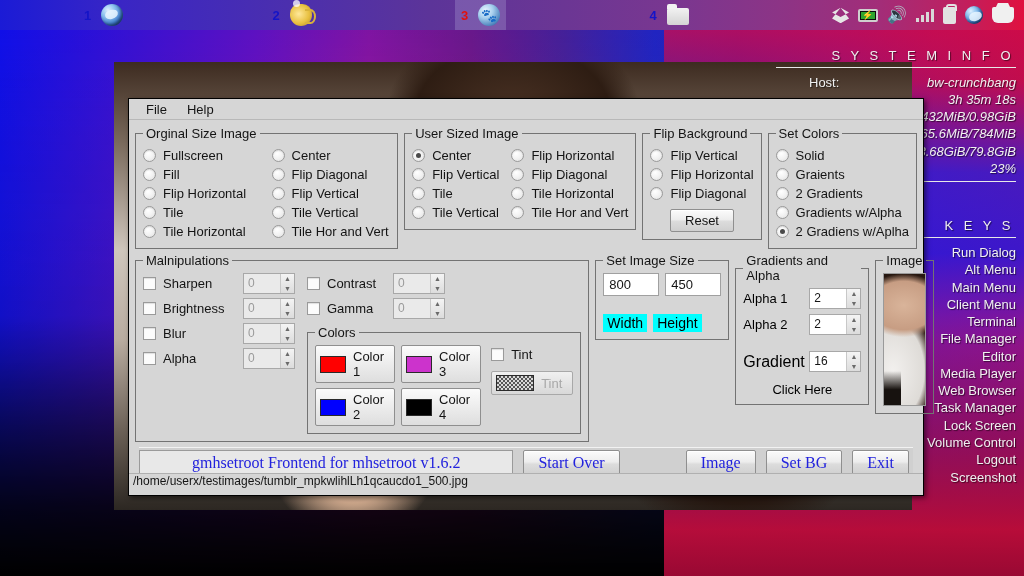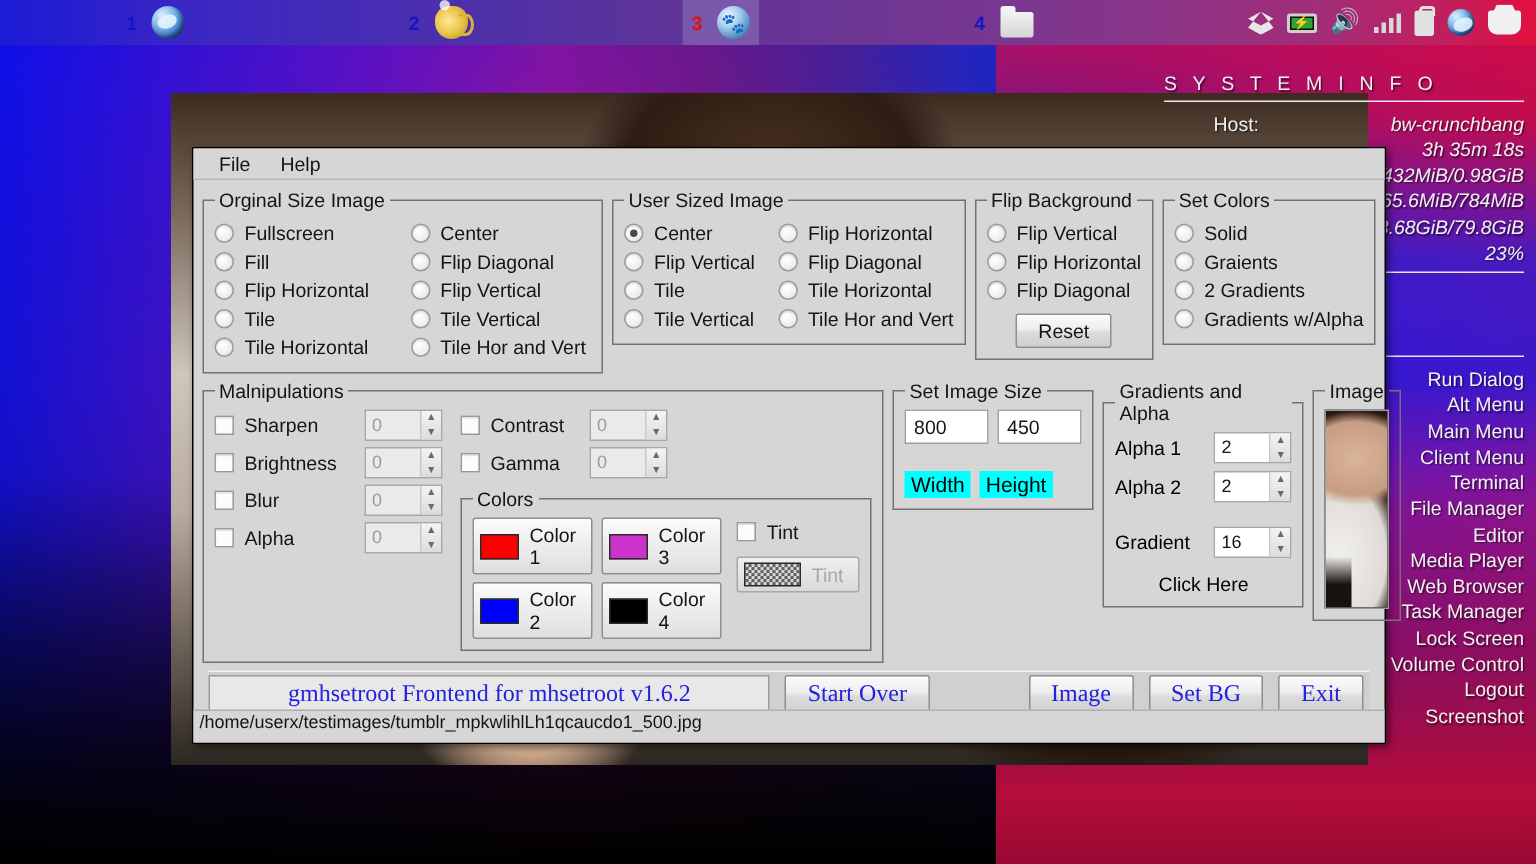--- a/index.html
+++ b/index.html
@@ -140,21 +140,21 @@
   .ico-scan { width:22px; height:16px; background:#f0f0f0; border-radius:2px 2px 6px 6px; position:relative;}
   .ico-scan::before{content:"";position:absolute;left:3px;top:-4px;width:16px;height:6px;background:#f0f0f0;
      clip-path: polygon(0 100%,18% 0,82% 0,100% 100%);}
 
   
   #conky {
     position: absolute; right: 8px; top: 48px; width: 240px;
     color: #f0f0f0; font-size: 13px; text-shadow: 1px 1px 1px rgba(0,0,0,.55);
     z-index: 2; pointer-events: none;
   }
-  #conky .hdr { font-size: 13px; letter-spacing: 3.5px; padding-right: 2px; }
+  #conky .hdr { font-size: 13px; letter-spacing: 3.5px; text-align: right; padding-right: 2px; }
   #conky hr { border: none; border-top: 1px solid #e8e8e8; margin: 4px 0 6px 0; }
   #conky .row { display:flex; justify-content: space-between; line-height: 1.32; margin-left: 33px; }
   #conky .lbl { text-align:left; }
   #conky .val { text-align:right;font-style:italic; }
   #conky .keys { margin-top: 36px; }
   #conky .keylist { text-align:right; line-height:1.33; }
 
   
   #win {
     position: absolute; left: 128px; top: 98px; width: 796px; height: 398px;
@@ -568,20 +568,24 @@
             <span class="dot"></span>
             <span>Graients</span>
           </div>
         <div class="radio">
             <span class="dot"></span>
             <span>2 Gradients</span>
           </div>
         <div class="radio">
             <span class="dot"></span>
             <span>Gradients w/Alpha</span>
+          </div>
+        <div class="radio on">
+            <span class="dot"></span>
+            <span>2 Gradiens w/Aplha</span>
           </div>
       </fieldset>
     </div>
 
     <div id="midrow">
 
       <fieldset class="grp" id="grp-man">
         <legend>Malnipulations</legend>
         <div style="display:flex;gap:12px">
 
@@ -737,21 +741,21 @@
           <span style="font-size:13px;width:58px">Alpha 2</span>
           <span class="spin enabled">
               <span class="v">2</span>
               <span class="arrows">
                 <i>▲</i>
                 <i>▼</i>
               </span>
             </span>
         </div>
         <div style="display:flex;align-items:center;gap:8px">
-          <span style="font-size:13px;width:58px">Gradient</span>
+          <span style="font-size:16px;width:58px">Gradient</span>
           <span class="spin enabled">
               <span class="v">16</span>
               <span class="arrows">
                 <i>▲</i>
                 <i>▼</i>
               </span>
             </span>
         </div>
         <div style="font-size:13px;text-align:center;margin-top:10px">Click Here</div>
       </fieldset>

